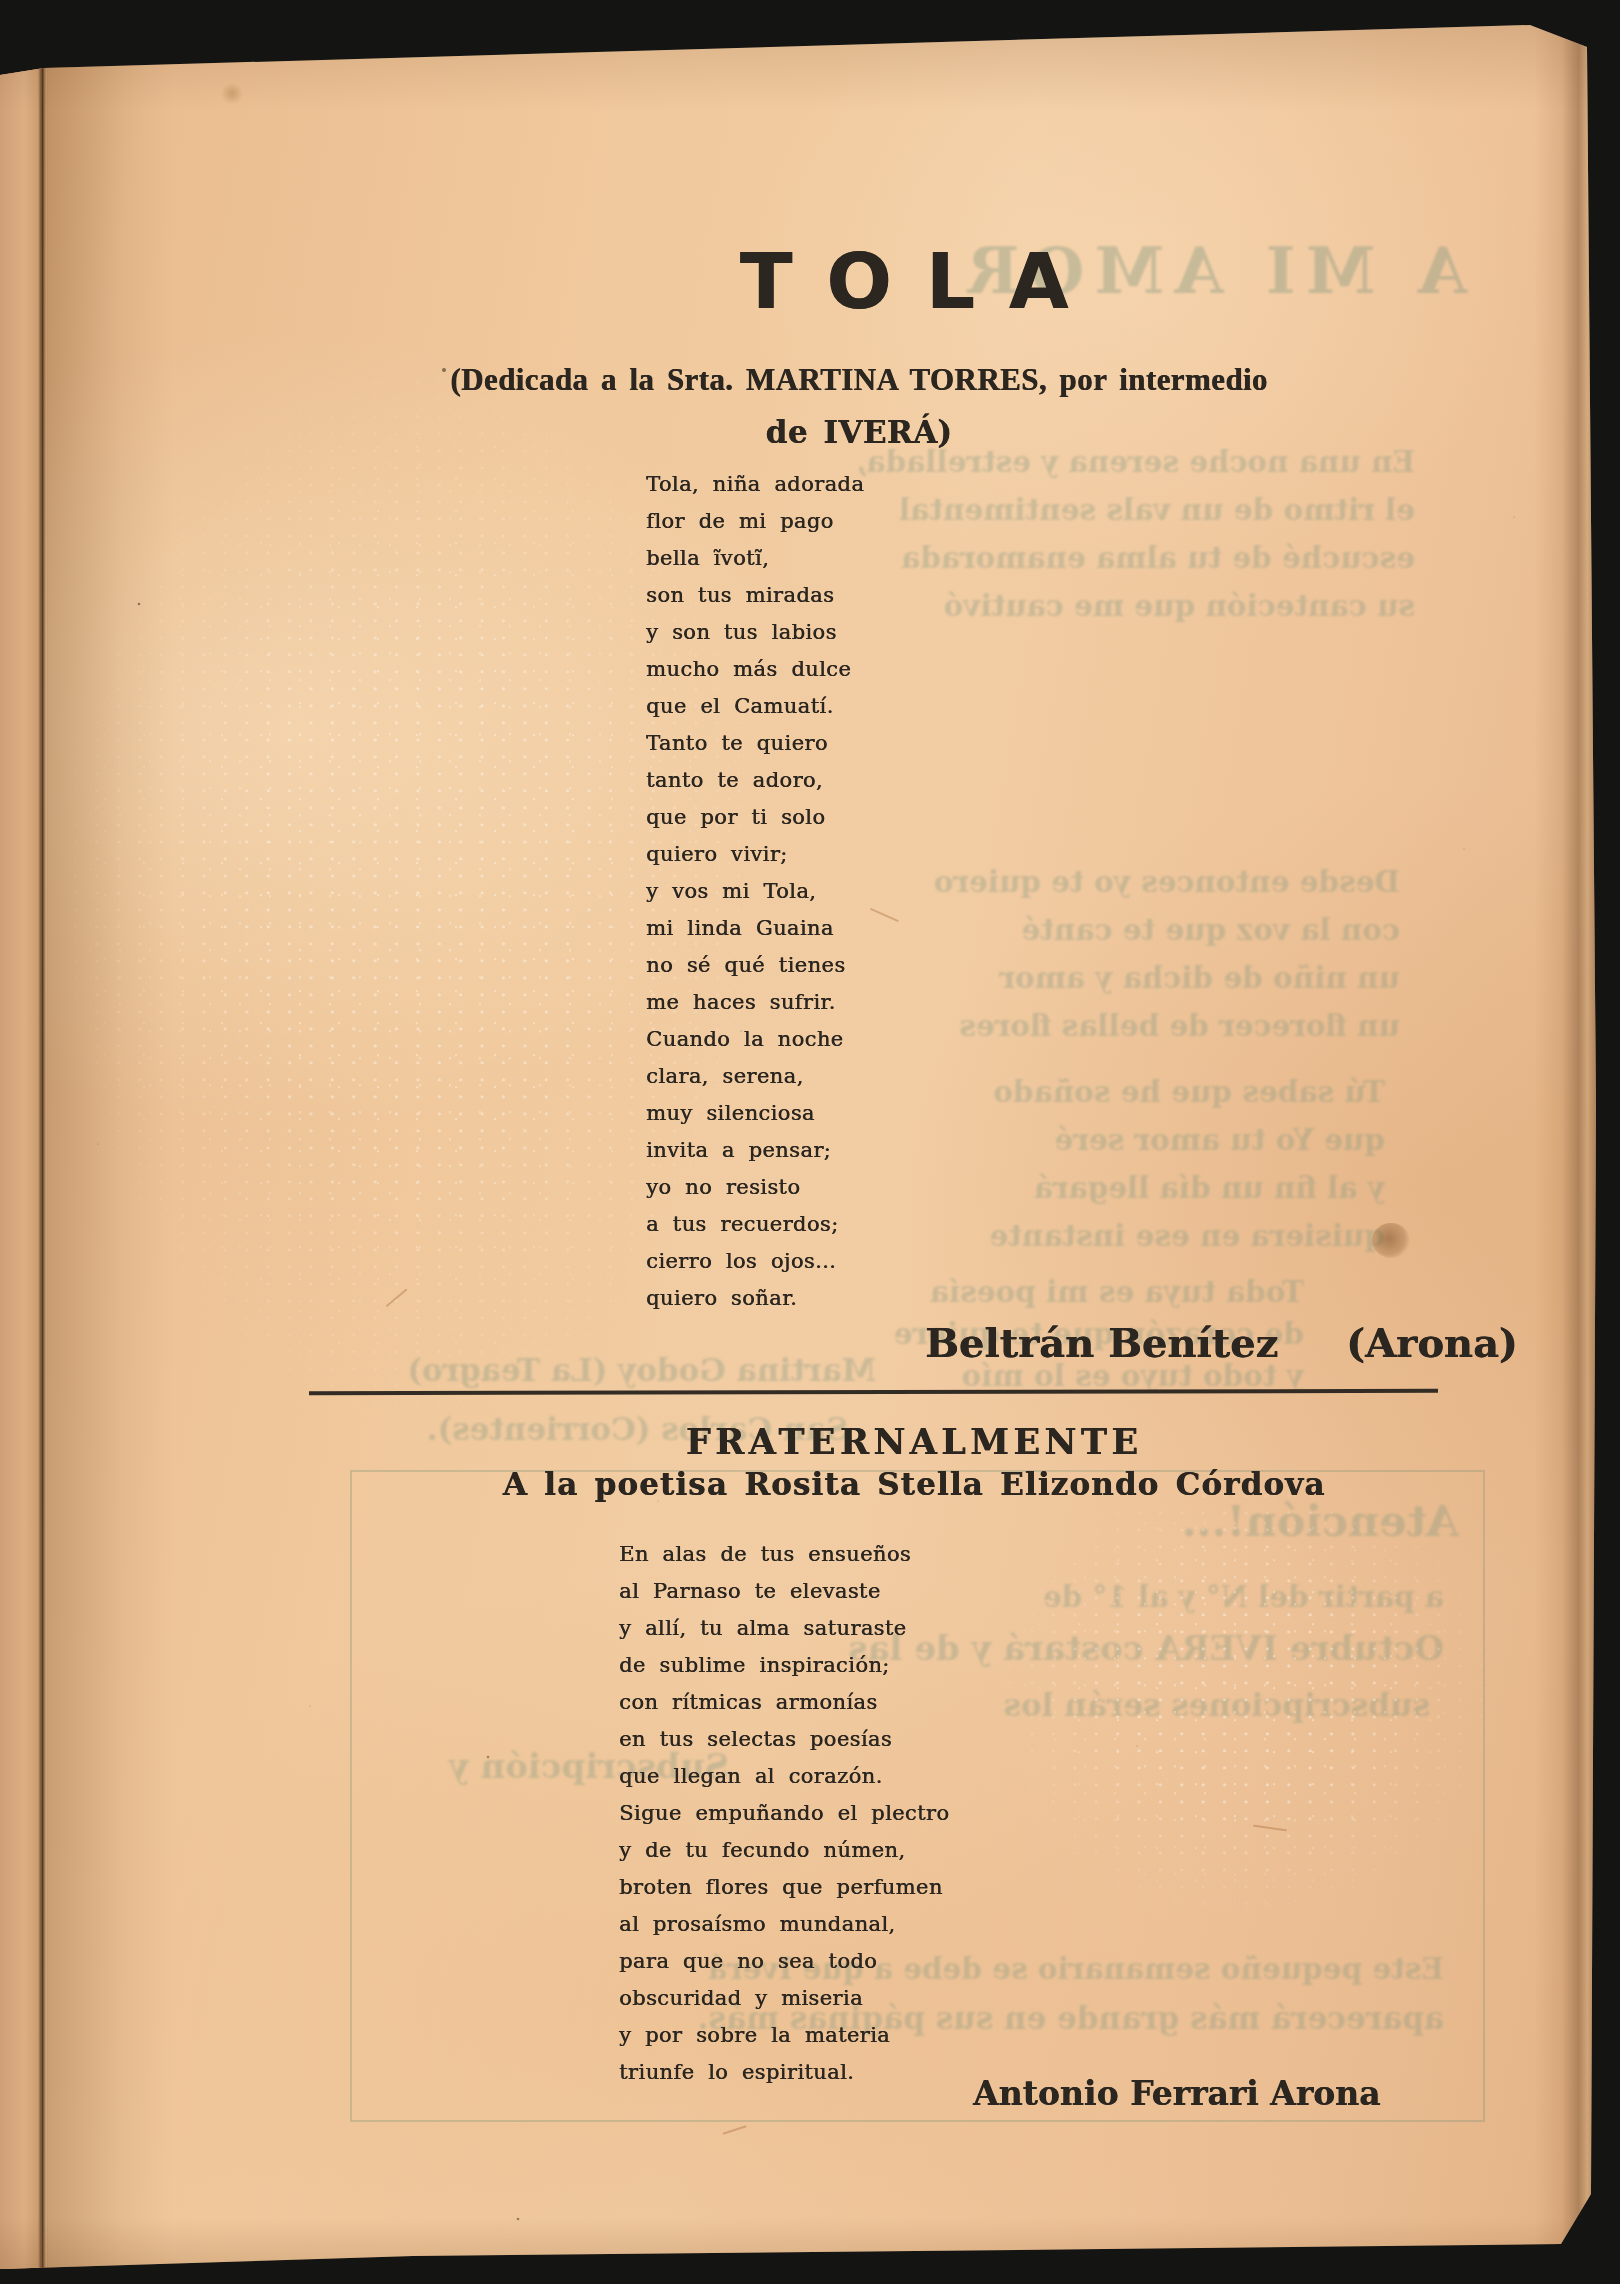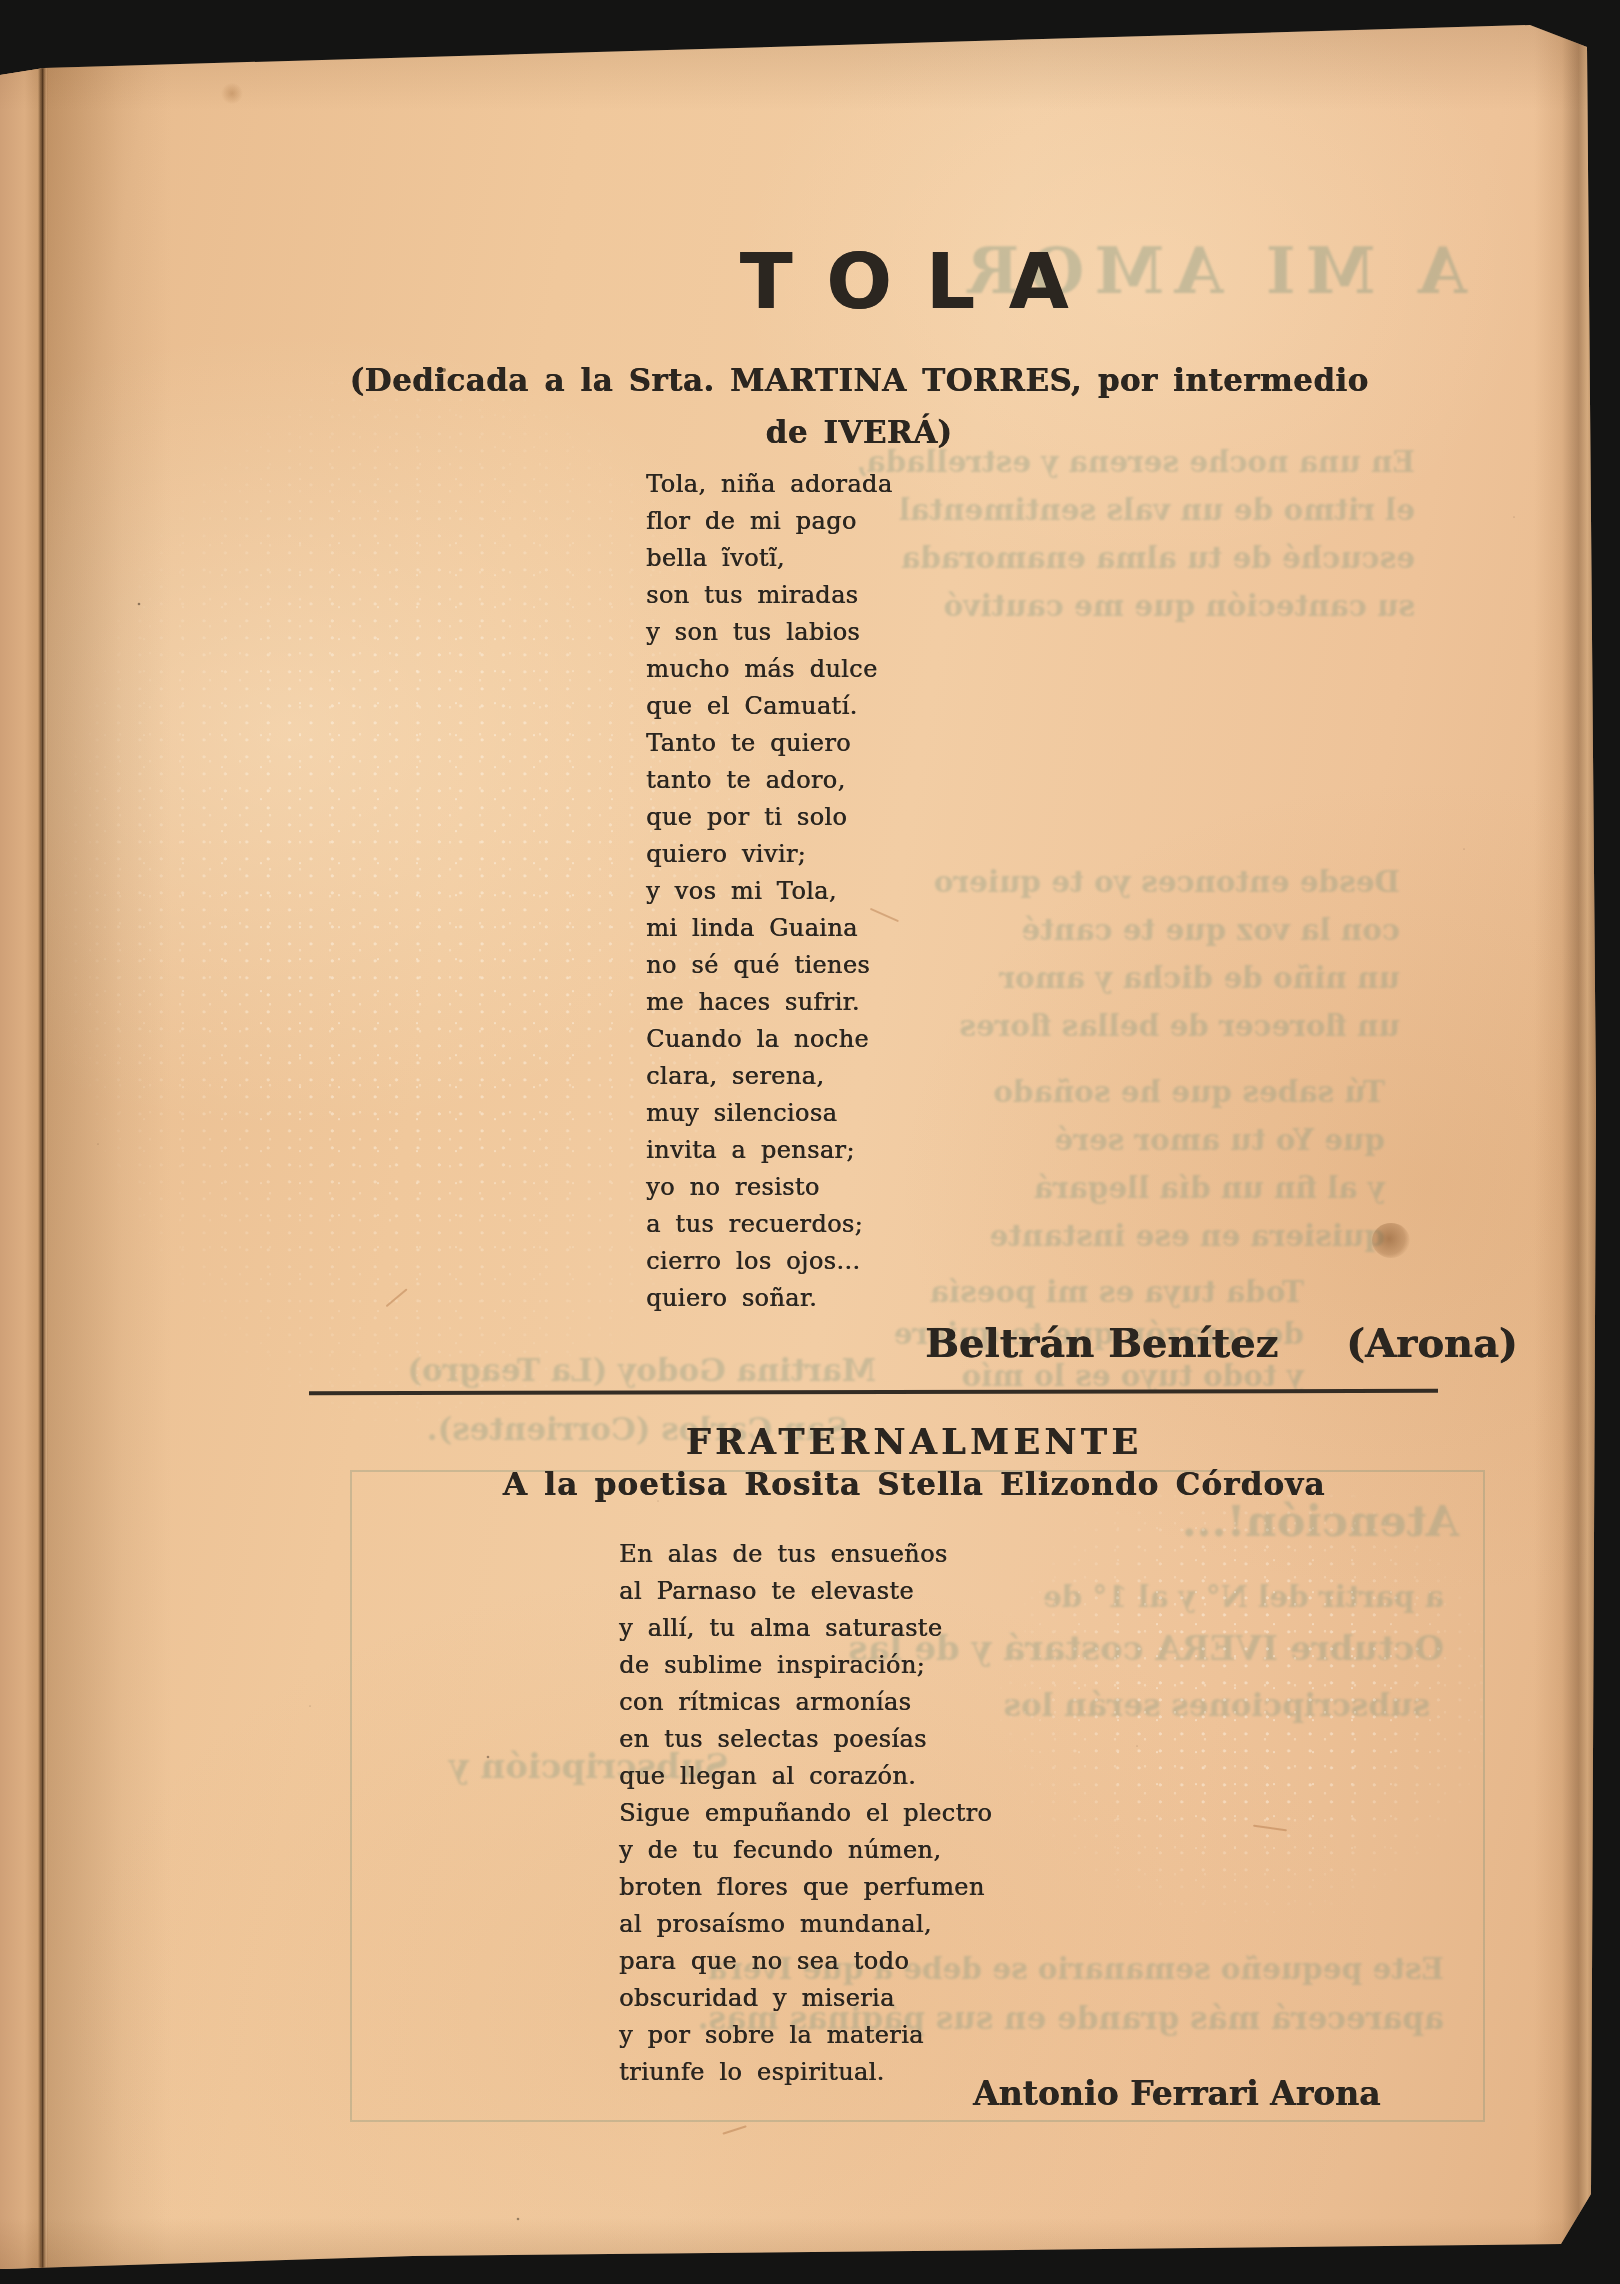--- a/index.html
+++ b/index.html
@@ -37,21 +37,21 @@
       radial-gradient(circle at 14px 5.2px, rgba(255,252,244,.8) 0 0.7px, transparent 1.5px);
     background-size:21.4px 17px,30px 27px,39px 32px;
     -webkit-mask-image:radial-gradient(closest-side,#000 45%,transparent 100%);
     mask-image:radial-gradient(closest-side,#000 45%,transparent 100%);}
   
   .t{position:absolute;color:#2b2620;text-shadow:0.5px 0 0 currentColor;white-space:pre;}
   .center{text-align:center;}
   .title{font-family:"DejaVu Sans",sans-serif;font-weight:bold;font-size:77px;
          letter-spacing:34px;text-indent:34px;}
   .ded{font-weight:bold;font-size:31px;letter-spacing:0.4px;word-spacing:4.4px;}
-  .poem{font-size:24px;letter-spacing:0.4px;word-spacing:6.6px;}
+  .poem{font-size:21px;letter-spacing:0.4px;word-spacing:6.6px;}
   .poem .pline{white-space:pre;}
   .p1 .pline{line-height:37px;}
   .p2 .pline{line-height:37px;}
   .author{font-weight:bold;font-size:40px;display:flex;gap:68px;}
   .h2{font-weight:bold;font-size:35px;letter-spacing:4.4px;}
   .h3{font-weight:bold;font-size:31px;letter-spacing:1.1px;word-spacing:4.4px;}
   .author2{font-weight:bold;font-size:33px;}
   .divider{position:absolute;height:3.7px;background:#332c24;transform:rotate(-.12deg);}
   
   .ghost{position:absolute;color:#7f967f;opacity:.33;filter:blur(1.2px);
@@ -106,21 +106,21 @@
     <div class="ghost g42" style="left:737px;top:1687px;width:693px;">subscripciones serán los</div>
     <div class="ghost gmed" style="left:346px;top:1746px;width:383px;">Subscripción y</div>
     <div class="ghost g40" style="left:722px;top:1945px;width:722px;">Este pequeño semanario se debe a que Iverá</div>
     <div class="ghost g42" style="left:339px;top:2000px;width:1105px;">aparecerá más grande en sus páginas más.</div>
 
     <div class="sparkle" style="left:52px;top:346px;width:737px;height:1105px;"></div>
     <div class="sparkle" style="left:987px;top:1459px;width:516px;height:472px;"></div>
 
     <div class="t title center" style="left:167px;top:237px;width:1474px;">TOLA</div>
 
-    <div class="t ded center" style="left:122px;top:362px;width:1474px;">(Dedicada a la Srta. MARTINA TORRES, por intermedio</div>
+    <div class="t ded center" style="left:122px;top:362px;width:1474px;font-family:Liberation Serif, serif;">(Dedicada a la Srta. MARTINA TORRES, por intermedio</div>
     <div class="t ded center" style="left:122px;top:414px;width:1474px;">de IVERÁ)</div>
 
     <div class="t poem p1" style="left:646px;top:466px;"><div class="pline">Tola, niña adorada</div><div class="pline">flor de mi pago</div><div class="pline">bella ĩvotĩ,</div><div class="pline">son tus miradas</div><div class="pline">y son tus labios</div><div class="pline">mucho más dulce</div><div class="pline">que el Camuatí.</div><div class="pline">Tanto te quiero</div><div class="pline">tanto te adoro,</div><div class="pline">que por ti solo</div><div class="pline">quiero vivir;</div><div class="pline">y vos mi Tola,</div><div class="pline">mi linda Guaina</div><div class="pline">no sé qué tienes</div><div class="pline">me haces sufrir.</div><div class="pline">Cuando la noche</div><div class="pline">clara, serena,</div><div class="pline">muy silenciosa</div><div class="pline">invita a pensar;</div><div class="pline">yo no resisto</div><div class="pline">a tus recuerdos;</div><div class="pline">cierro los ojos...</div><div class="pline">quiero soñar.</div></div>
 
     <div class="t author" style="left:925px;top:1319px;">
       <span>Beltrán Benítez</span>
       <span>(Arona)</span>
     </div>
 
     <div class="divider" style="left:309px;top:1390px;width:1129px;"></div>

